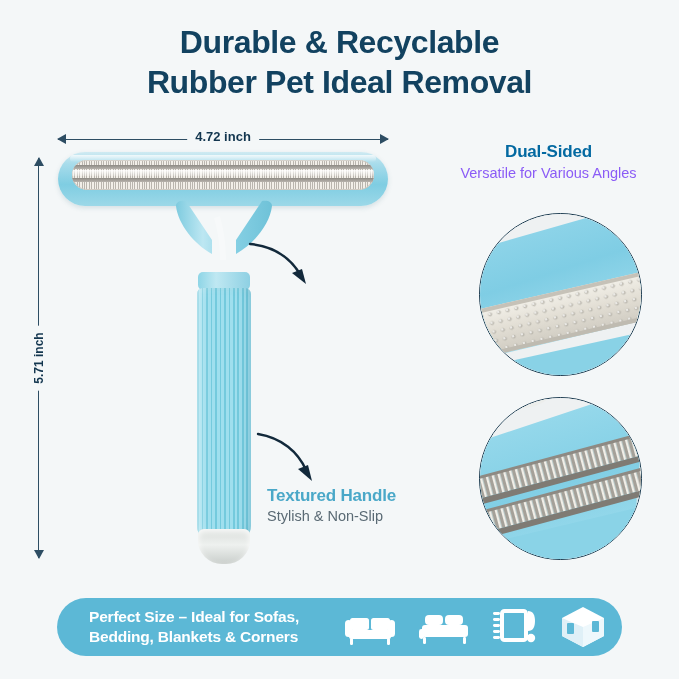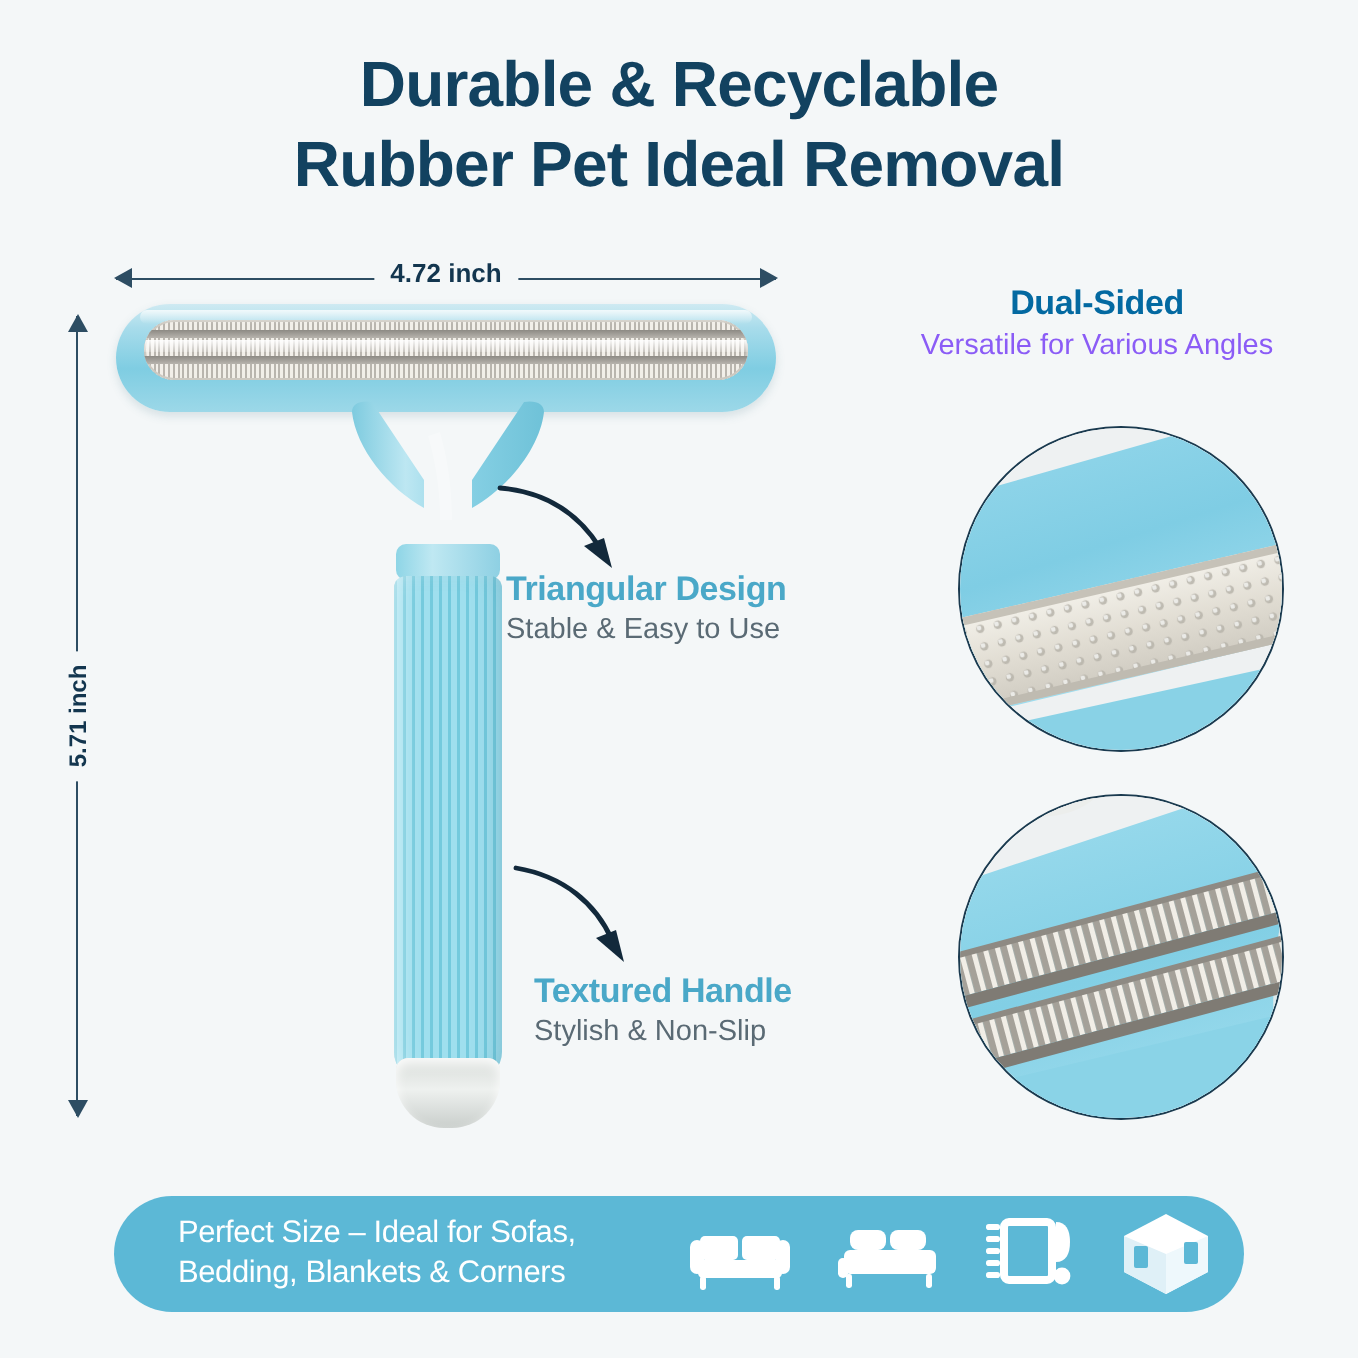--- a/index.html
+++ b/index.html
@@ -163,21 +163,21 @@
   .circle-bottom { left: 479px; top: 397px; width: 163px; height: 163px; }
   .circle .photo { position: absolute; left: -20px; top: -20px; width: 210px; height: 210px; }
 
   
   .banner {
     position: absolute; left: 57px; top: 598px; width: 565px; height: 58px;
     border-radius: 29px; background: #5cb8d6;
     display: flex; align-items: center;
   }
   .banner .b-text {
-    color: #ffffff; font-size: 15.5px; font-weight: normal; line-height: 20px;
+    color: #ffffff; font-size: 15.5px; font-weight: bold; line-height: 20px;
     margin-left: 32px; width: 250px; letter-spacing: -0.2px;
   }
   .banner .b-icons {
     display: flex; align-items: center; gap: 22px; margin-left: 6px;
   }
   .banner .b-icons svg { display: block; }
 </style>
 </head>
 <body>
 
@@ -227,24 +227,20 @@
 
   <div class="collar"></div>
   <div class="handle"></div>
   <div class="handle-cap"></div>
 
   <div class="curve curve-1">
     <svg width="70" height="50" viewBox="0 0 70 50">
       <path d="M2,4 C26,6 42,18 52,34" stroke="#12293b" stroke-width="2.4" fill="none" stroke-linecap="round"></path>
       <path d="M58,44 L44,33 L54,29 Z" fill="#12293b"></path>
     </svg>
-  </div>
-  <div class="callout callout-1">
-    <div class="c-title">Triangular Design</div>
-    <div class="c-sub">Stable &amp; Easy to Use</div>
   </div>
 
   <div class="curve curve-2">
     <svg width="70" height="55" viewBox="0 0 70 55">
       <path d="M2,2 C26,6 42,20 50,38" stroke="#12293b" stroke-width="2.4" fill="none" stroke-linecap="round"></path>
       <path d="M56,49 L42,37 L52,33 Z" fill="#12293b"></path>
     </svg>
   </div>
   <div class="callout callout-2">
     <div class="c-title">Textured Handle</div>

